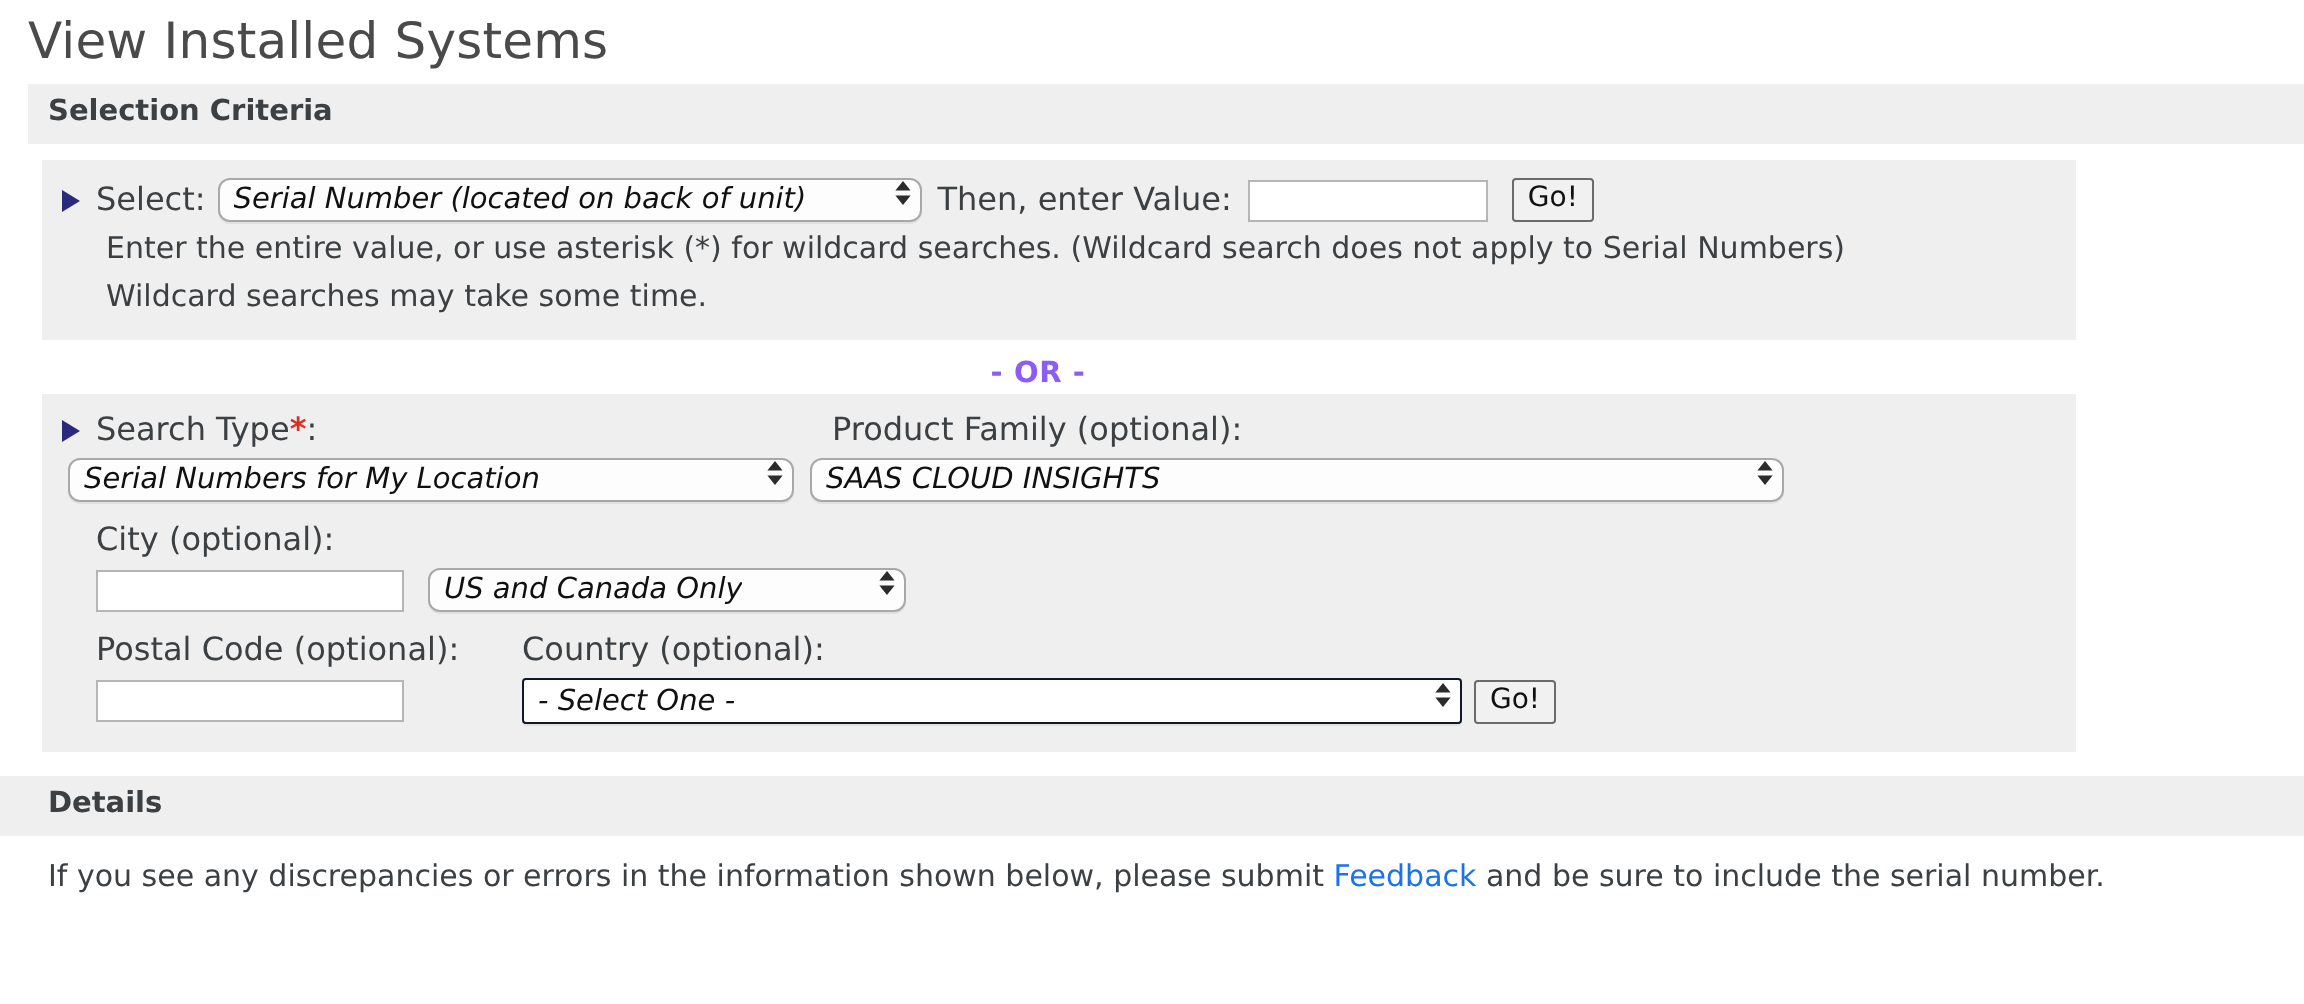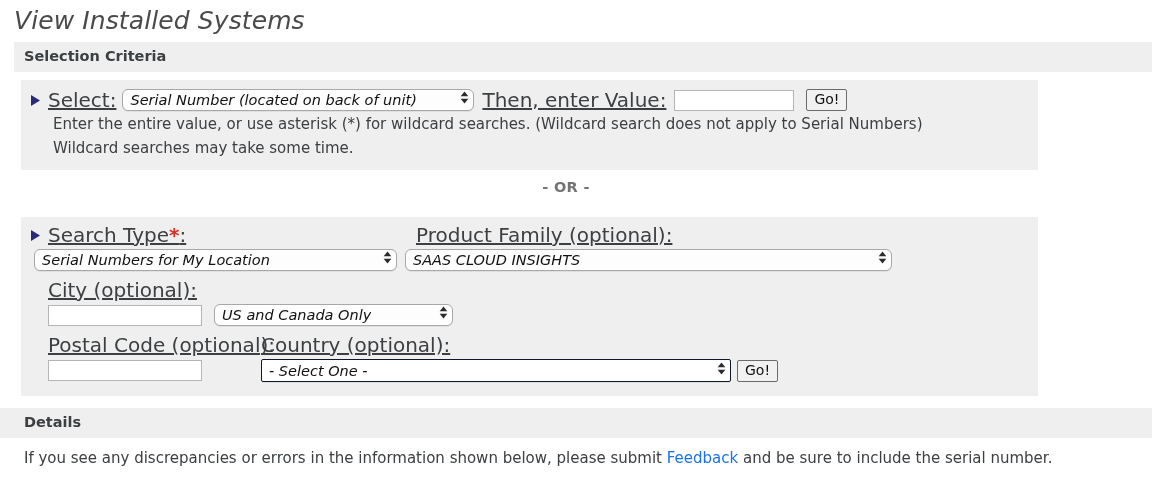--- a/index.html
+++ b/index.html
@@ -25,21 +25,20 @@
 
   
   .page-title {
     font-size: 25px;
     font-weight: 400;
     color: #4a4a4a;
     letter-spacing: 0.1px;
     margin: 0;
     padding: 5px 0 0 14px;
     line-height: 32px;
-    font-style: italic;
   }
 
   
   .section-bar {
     background: #efefef;
     margin: 5px 0 0 14px;
     width: 1138px;
     box-sizing: border-box;
     padding: 5px 0 6px 10px;
     font-size: 14.5px;
@@ -78,24 +77,23 @@
     width: 13px;
     flex: 0 0 13px;
     margin-right: 4px;
     display: inline-block;
     position: relative;
     top: 0px;
   }
   .bullet svg { display: block; }
 
   .lbl {
-    font-size: 20px;
+    font-size: 16px;
     color: #3c4043;
     white-space: nowrap;
-    text-decoration: underline;
   }
   .lbl .req { color: #d93025; font-weight: bold; }
 
   .note {
     font-size: 15px;
     color: #3c4043;
     white-space: nowrap;
   }
 
   
@@ -149,25 +147,24 @@
     line-height: 17px;
     cursor: default;
     font-family: "DejaVu Sans", "Liberation Sans", sans-serif;
   }
 
   
   .or {
     text-align: center;
     font-size: 14.5px;
     font-weight: bold;
-    color: #737373;
+    color: #8b5cf6;
     width: 1038px;
-    padding: 9px 0 22px 0;
+    padding: 9px 0 2px 0;
     letter-spacing: 0.3px;
-    margin-left: 47px;
   }
 
   
   .details-text {
     padding: 9px 0 0 24px;
     font-size: 15px;
     color: #3c4043;
     white-space: nowrap;
     line-height: 22px;
   }

